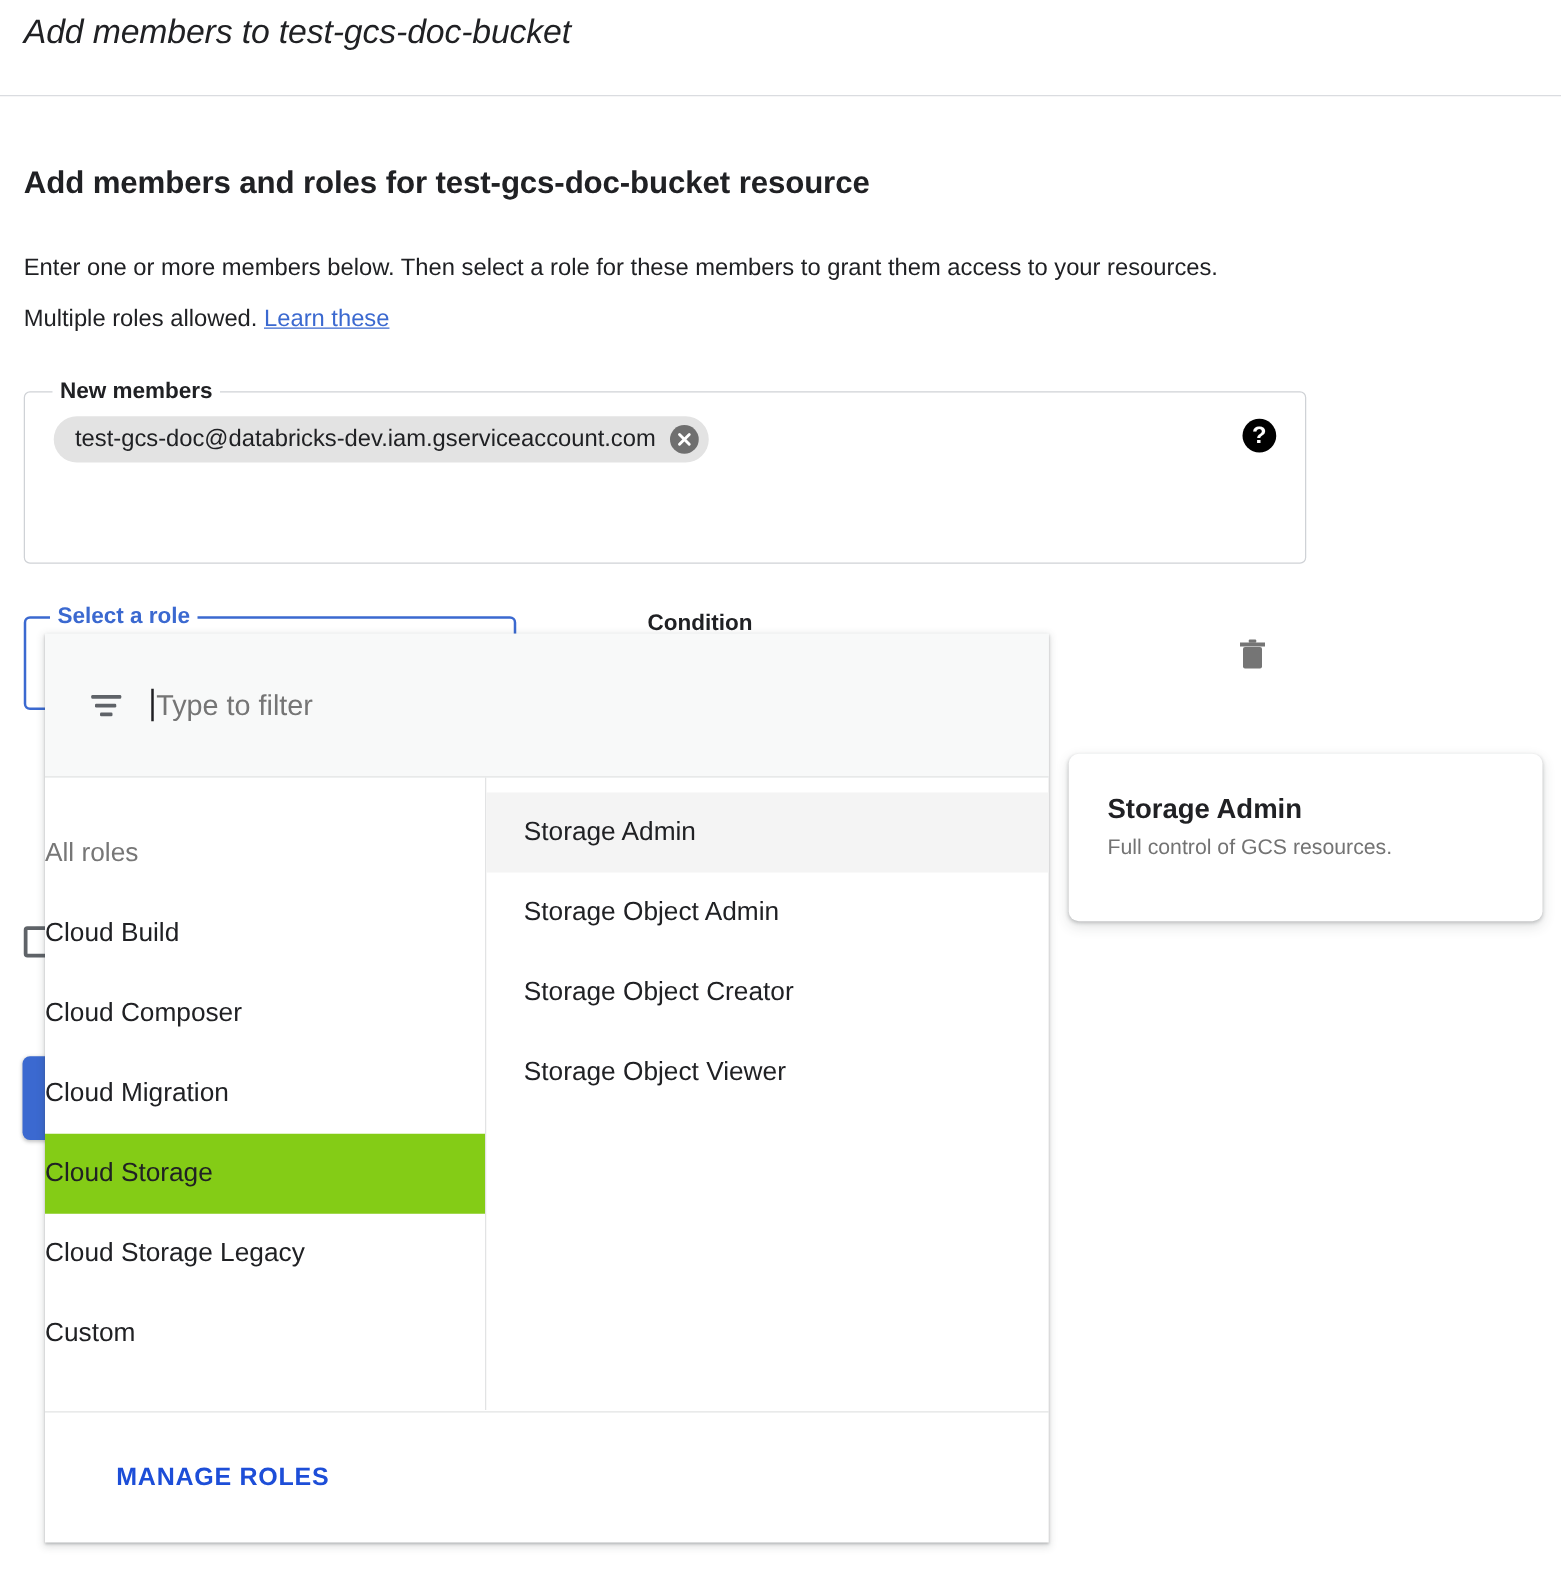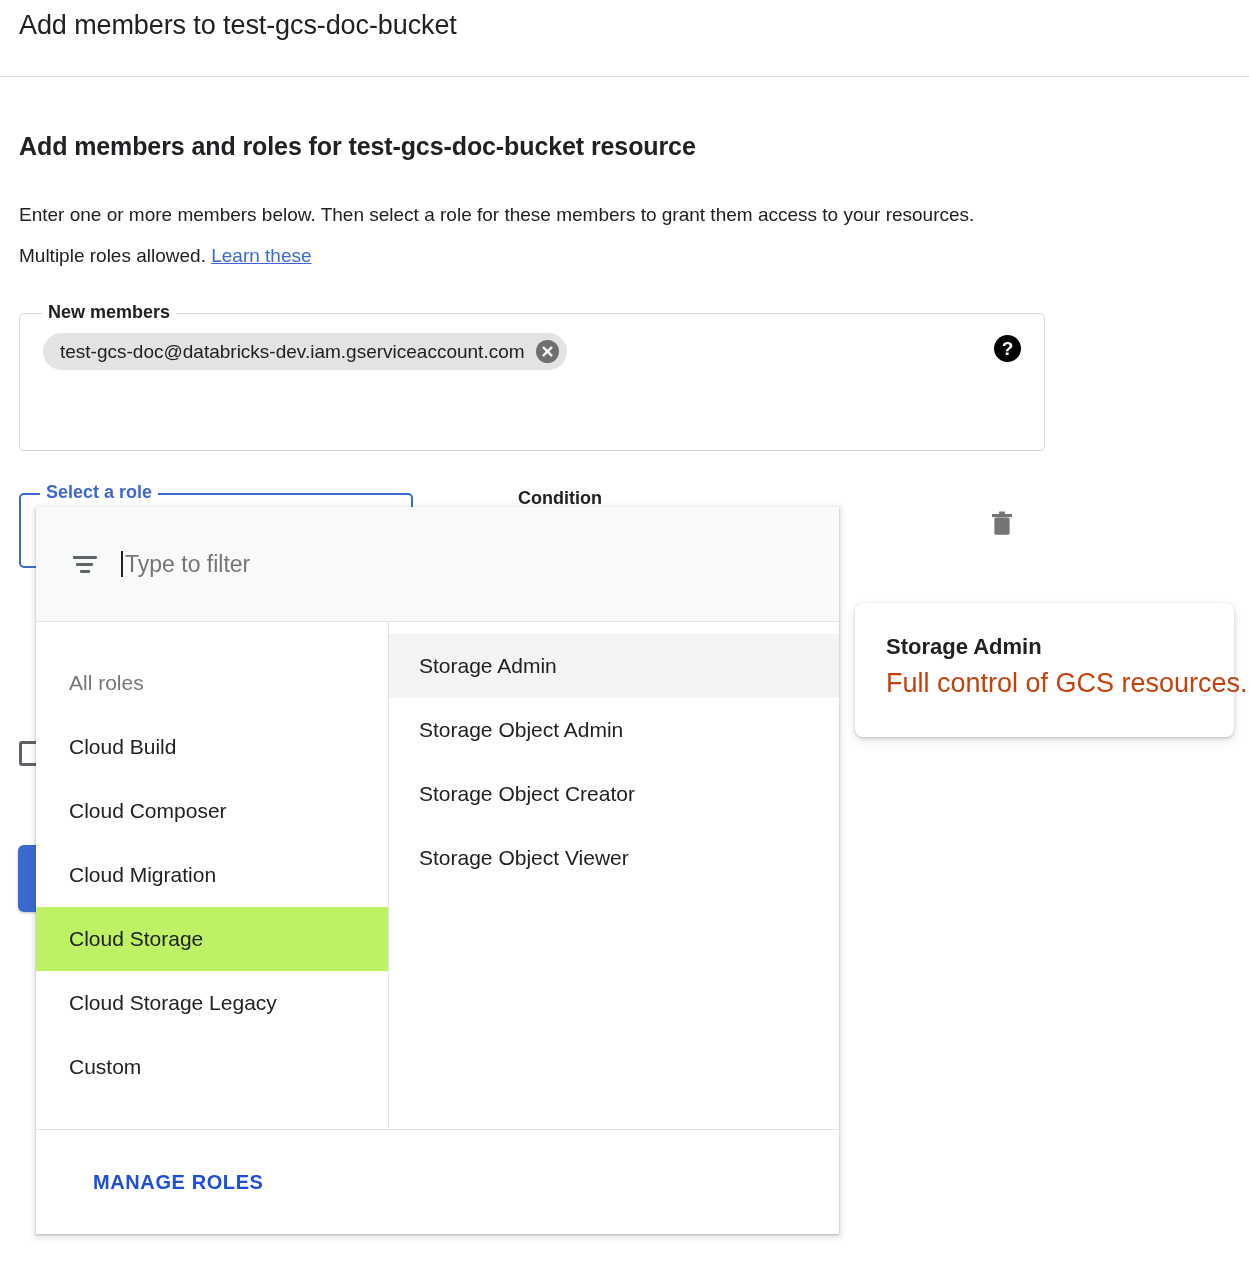--- a/index.html
+++ b/index.html
@@ -19,20 +19,21 @@
 
   
   .dialog-title {
     position: absolute;
     left: 19px; top: 10px;
     font-size: 27px;
     color: #202124;
     font-weight: 400;
     letter-spacing: -0.1px;
     white-space: nowrap;
+    font-style: italic;
   }
   .title-divider {
     position: absolute;
     left: 0; top: 76px;
     width: 1249px; height: 1px;
     background: #dadce0;
   }
 
   
   .section-heading {
@@ -232,31 +233,30 @@
     padding-top: 29px;
   }
   .dd-col-right {
     flex: 1;
     padding-top: 12px;
   }
   .dd-item {
     height: 64px;
     display: flex;
     align-items: center;
-    padding-left: 33px;
     font-size: 21px;
     color: #202124;
     cursor: pointer;
     white-space: nowrap;
   }
   .dd-item.category-head {
     color: #767676;
     cursor: default;
   }
-  .dd-item.selected { background: #bef264; }
+  .dd-item.selected { background: #84cc16; }
   .dd-item-right {
     height: 64px;
     display: flex;
     align-items: center;
     padding-left: 30px;
     font-size: 21px;
     color: #202124;
     cursor: pointer;
     white-space: nowrap;
   }
@@ -292,22 +292,22 @@
     padding: 31px 30px 0 31px;
   }
   .role-tooltip-title {
     font-size: 22px;
     font-weight: 700;
     color: #202124;
     margin-bottom: 8px;
     white-space: nowrap;
   }
   .role-tooltip-desc {
-    font-size: 27px;
-    color: #c2410c;
+    font-size: 17px;
+    color: #737373;
     white-space: nowrap;
   }
 </style>
 </head>
 <body>
 
 <div id="root">
 
   <div class="dialog-title">Add members to test-gcs-doc-bucket</div>
   <div class="title-divider"></div>

